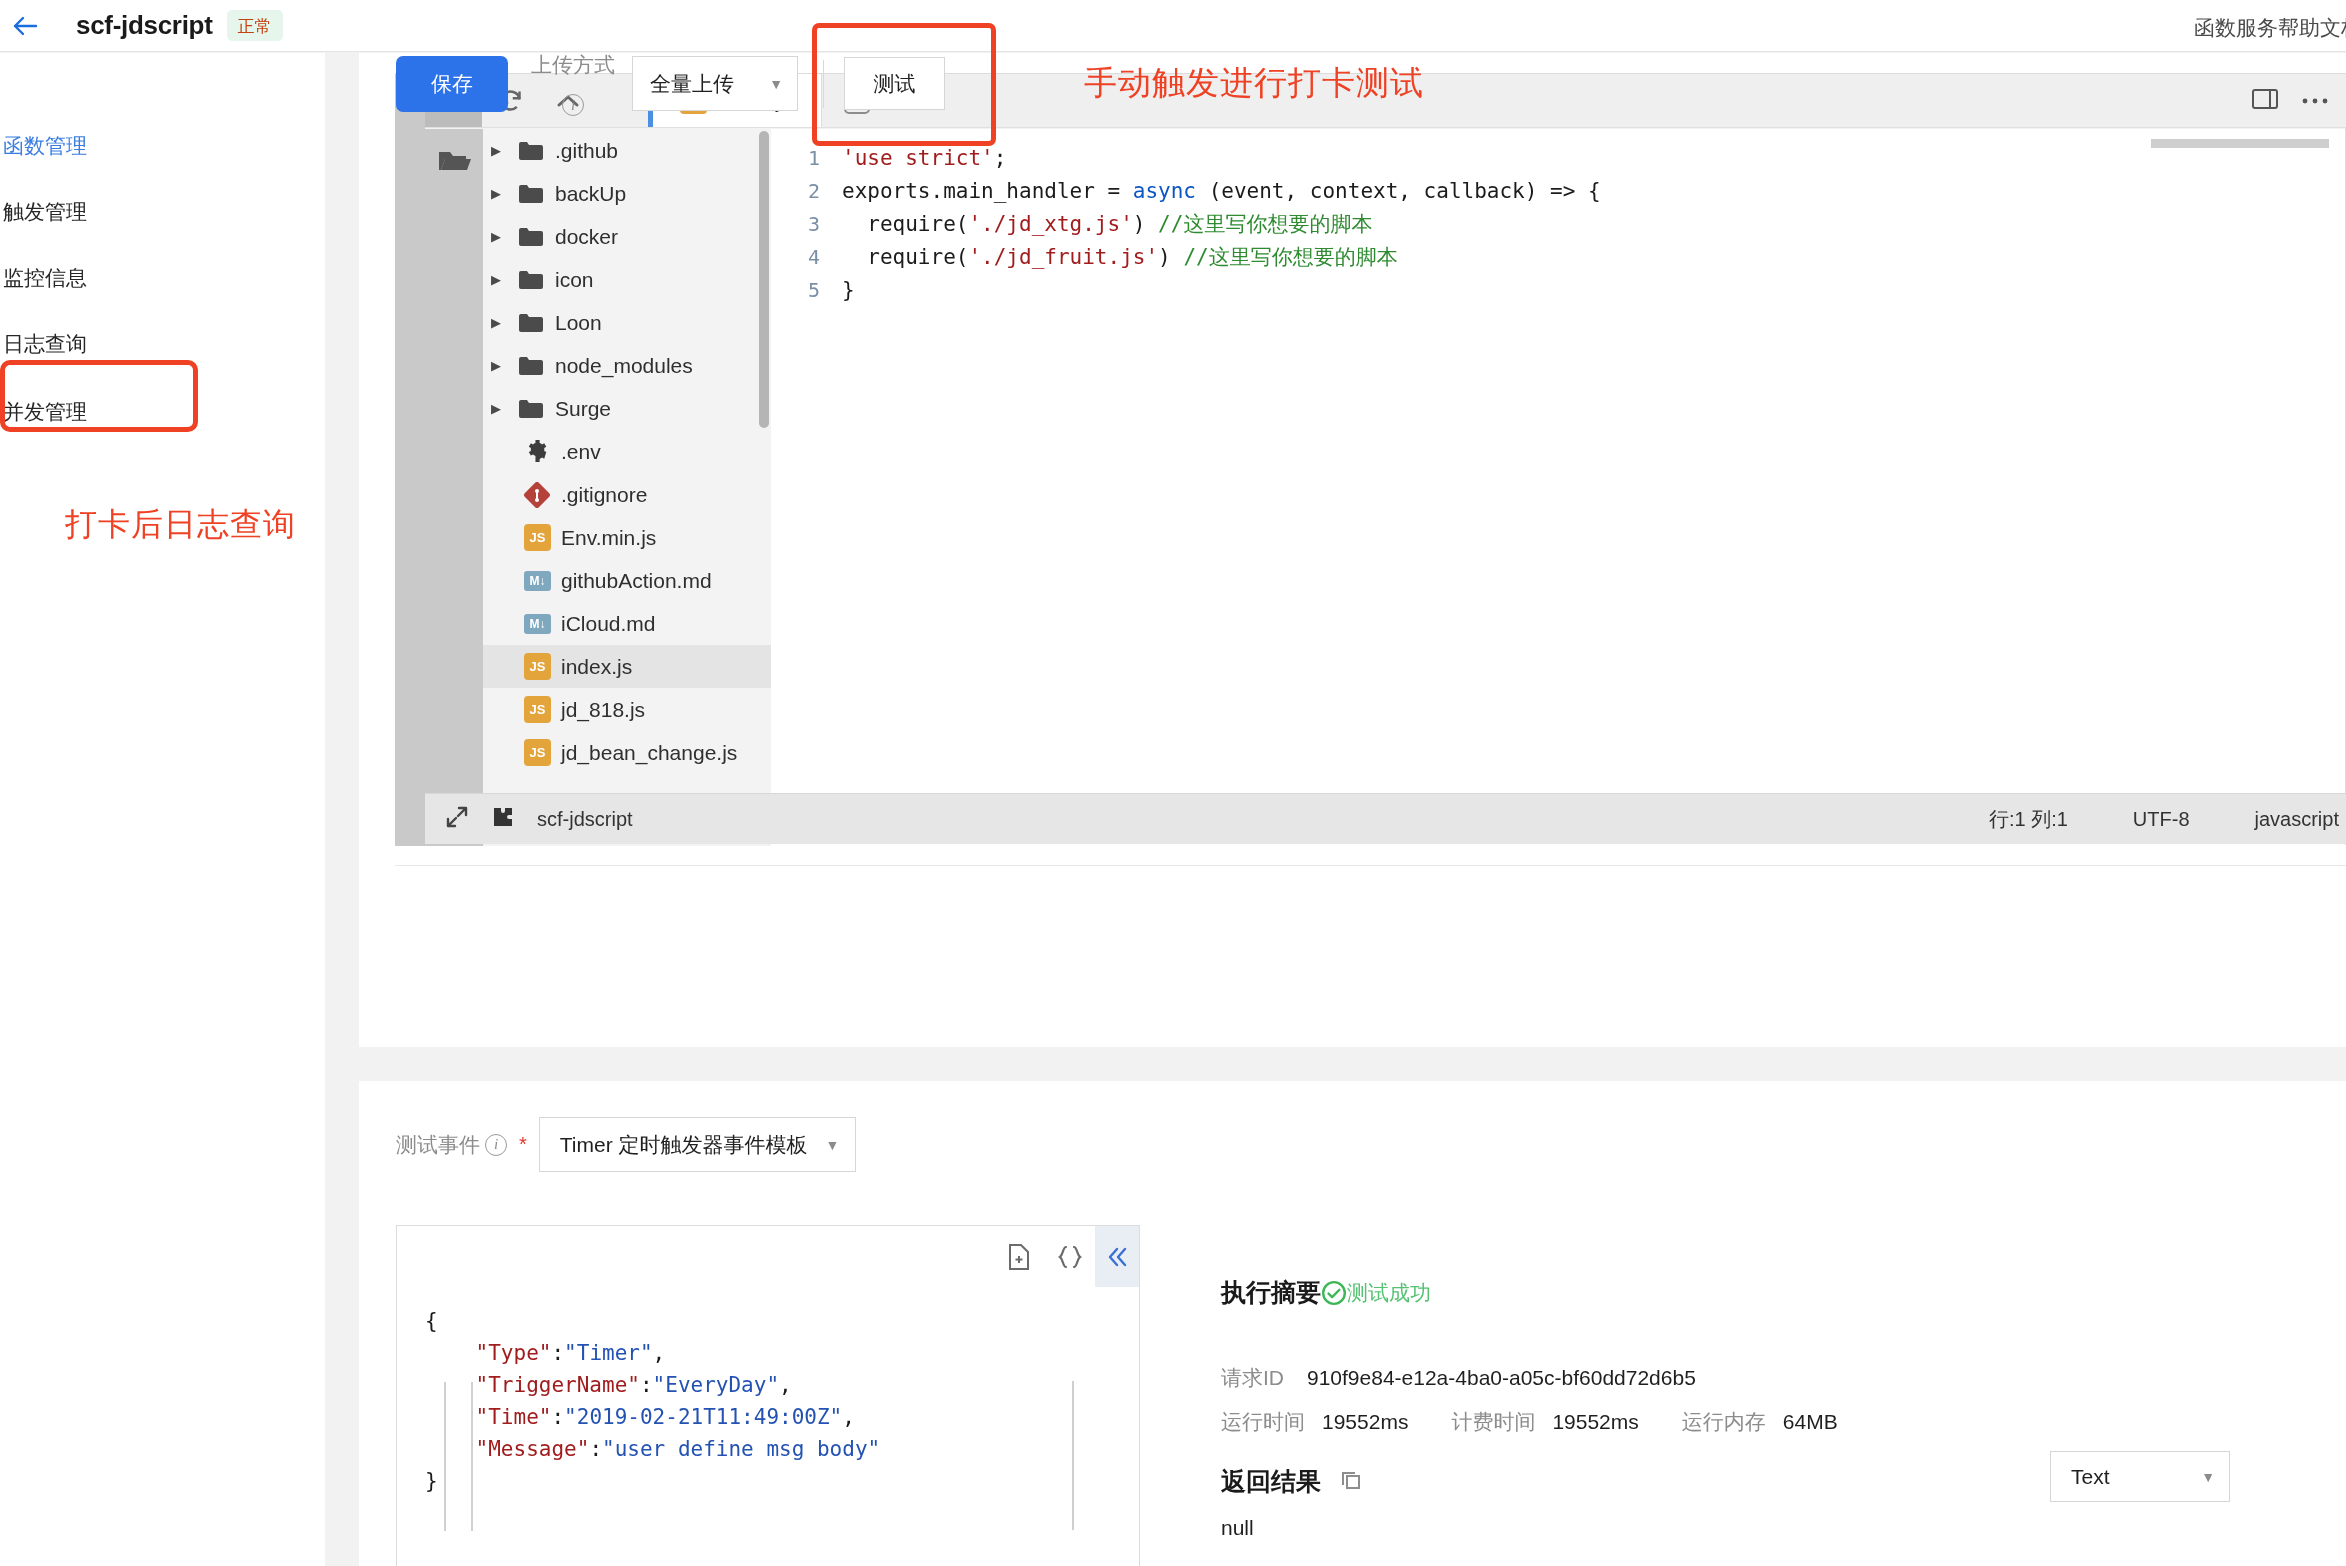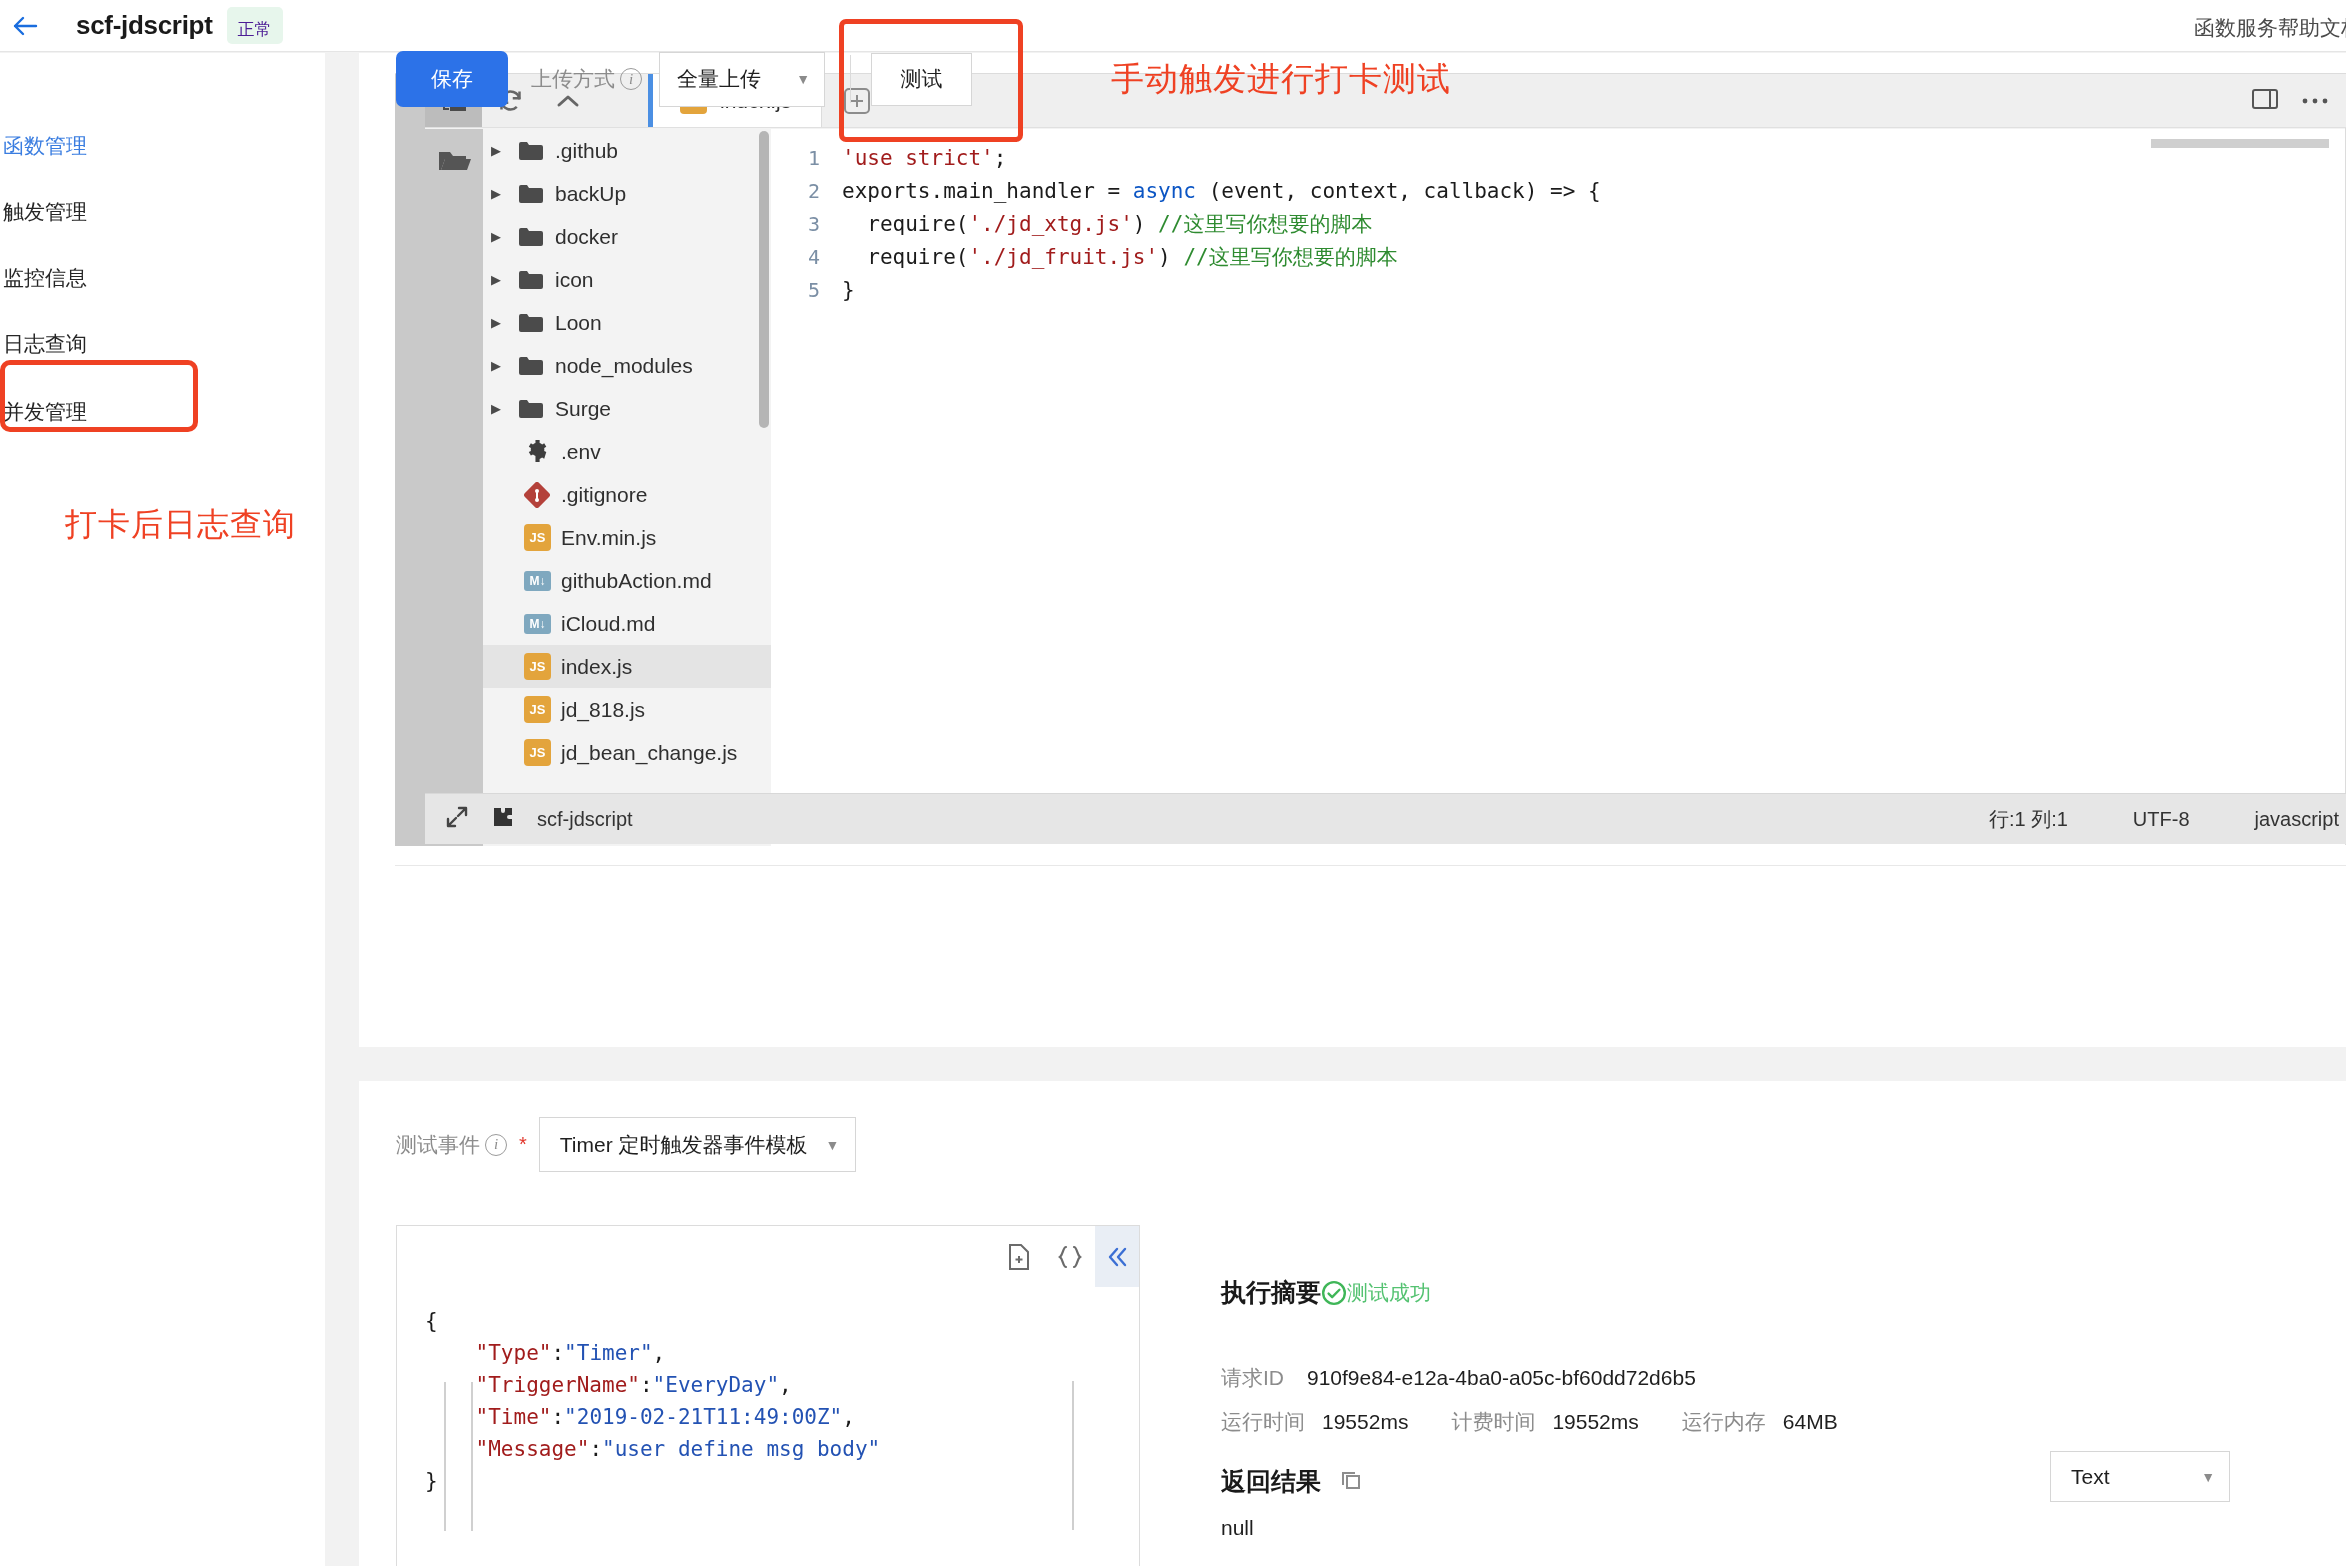--- a/index.html
+++ b/index.html
@@ -21,22 +21,22 @@
   .back-arrow {
     width: 26px; height: 26px; margin-left: 12px; color: #1a6dde;
     display: flex; align-items: center; justify-content: center; cursor: pointer;
   }
   .back-arrow svg { width: 26px; height: 22px; display: block; }
   .app-title {
     margin-left: 38px; font-size: 26px; font-weight: bold; color: #1a1a1a;
     letter-spacing: -0.3px;
   }
   .status-pill {
-    margin-left: 14px; background: #e7f6ec; color: #4c1d95;
-    font-size: 17px; padding: 14px 11px 4px 11px; border-radius: 5px;
+    margin-left: 14px; background: #e7f6ec; color: #c2410c;
+    font-size: 17px; padding: 8px 11px 4px 11px; border-radius: 5px;
     line-height: 1.1;
   }
   .help-link {
     position: absolute; right: -16px; top: 14px; font-size: 21px; color: #4a4a4a;
     white-space: nowrap; cursor: pointer;
   }
 
   
   .sidebar {
     position: absolute; left: 0; top: 53px; width: 325px; height: 1541px;
@@ -182,21 +182,21 @@
   }
   .action-row {
     position: absolute; left: 396px; top: 51px; display: flex; align-items: center;
   }
   .btn-save {
     background: #2c72e8; color: #ffffff; font-size: 21px;
     padding: 14px 35px; border-radius: 7px; cursor: pointer;
   }
   .upload-label {
     margin-left: 23px; font-size: 21px; color: #8c8c8c;
-    display: flex; align-items: center; gap: 5px;
+    display: flex; align-items: center; gap: 15px; flex-direction: column;
   }
   .info-circle {
     width: 22px; height: 22px; border: 1.6px solid #9b9b9b; border-radius: 50%;
     color: #8c8c8c; font-size: 15px; display: flex; align-items: center;
     justify-content: center; font-style: italic; font-family: "Liberation Serif", serif;
   }
   .select-upload {
     margin-left: 17px; width: 166px; height: 55px; border: 1px solid #d6d6d6;
     background: #fff; display: flex; align-items: center; justify-content: space-between;
     padding: 0 14px 0 17px; font-size: 21px; color: #1f1f1f; cursor: pointer;

